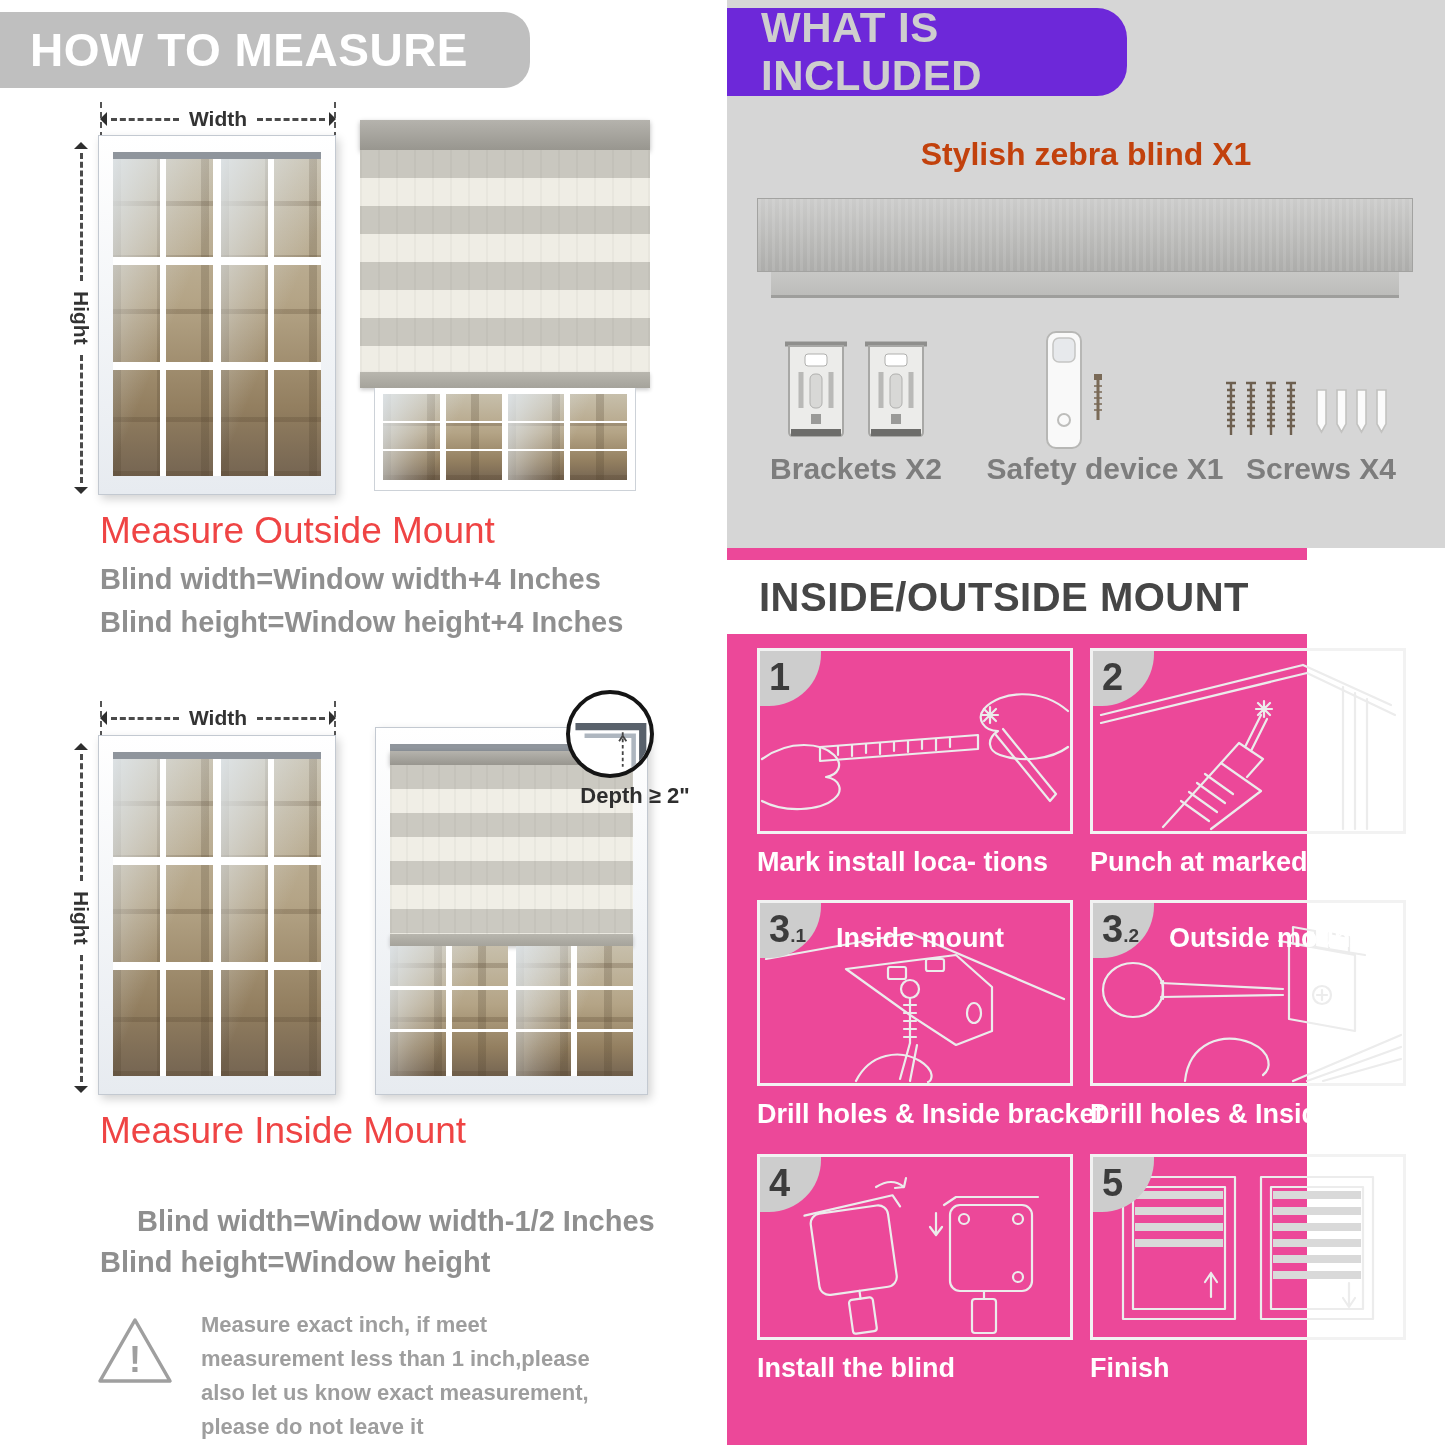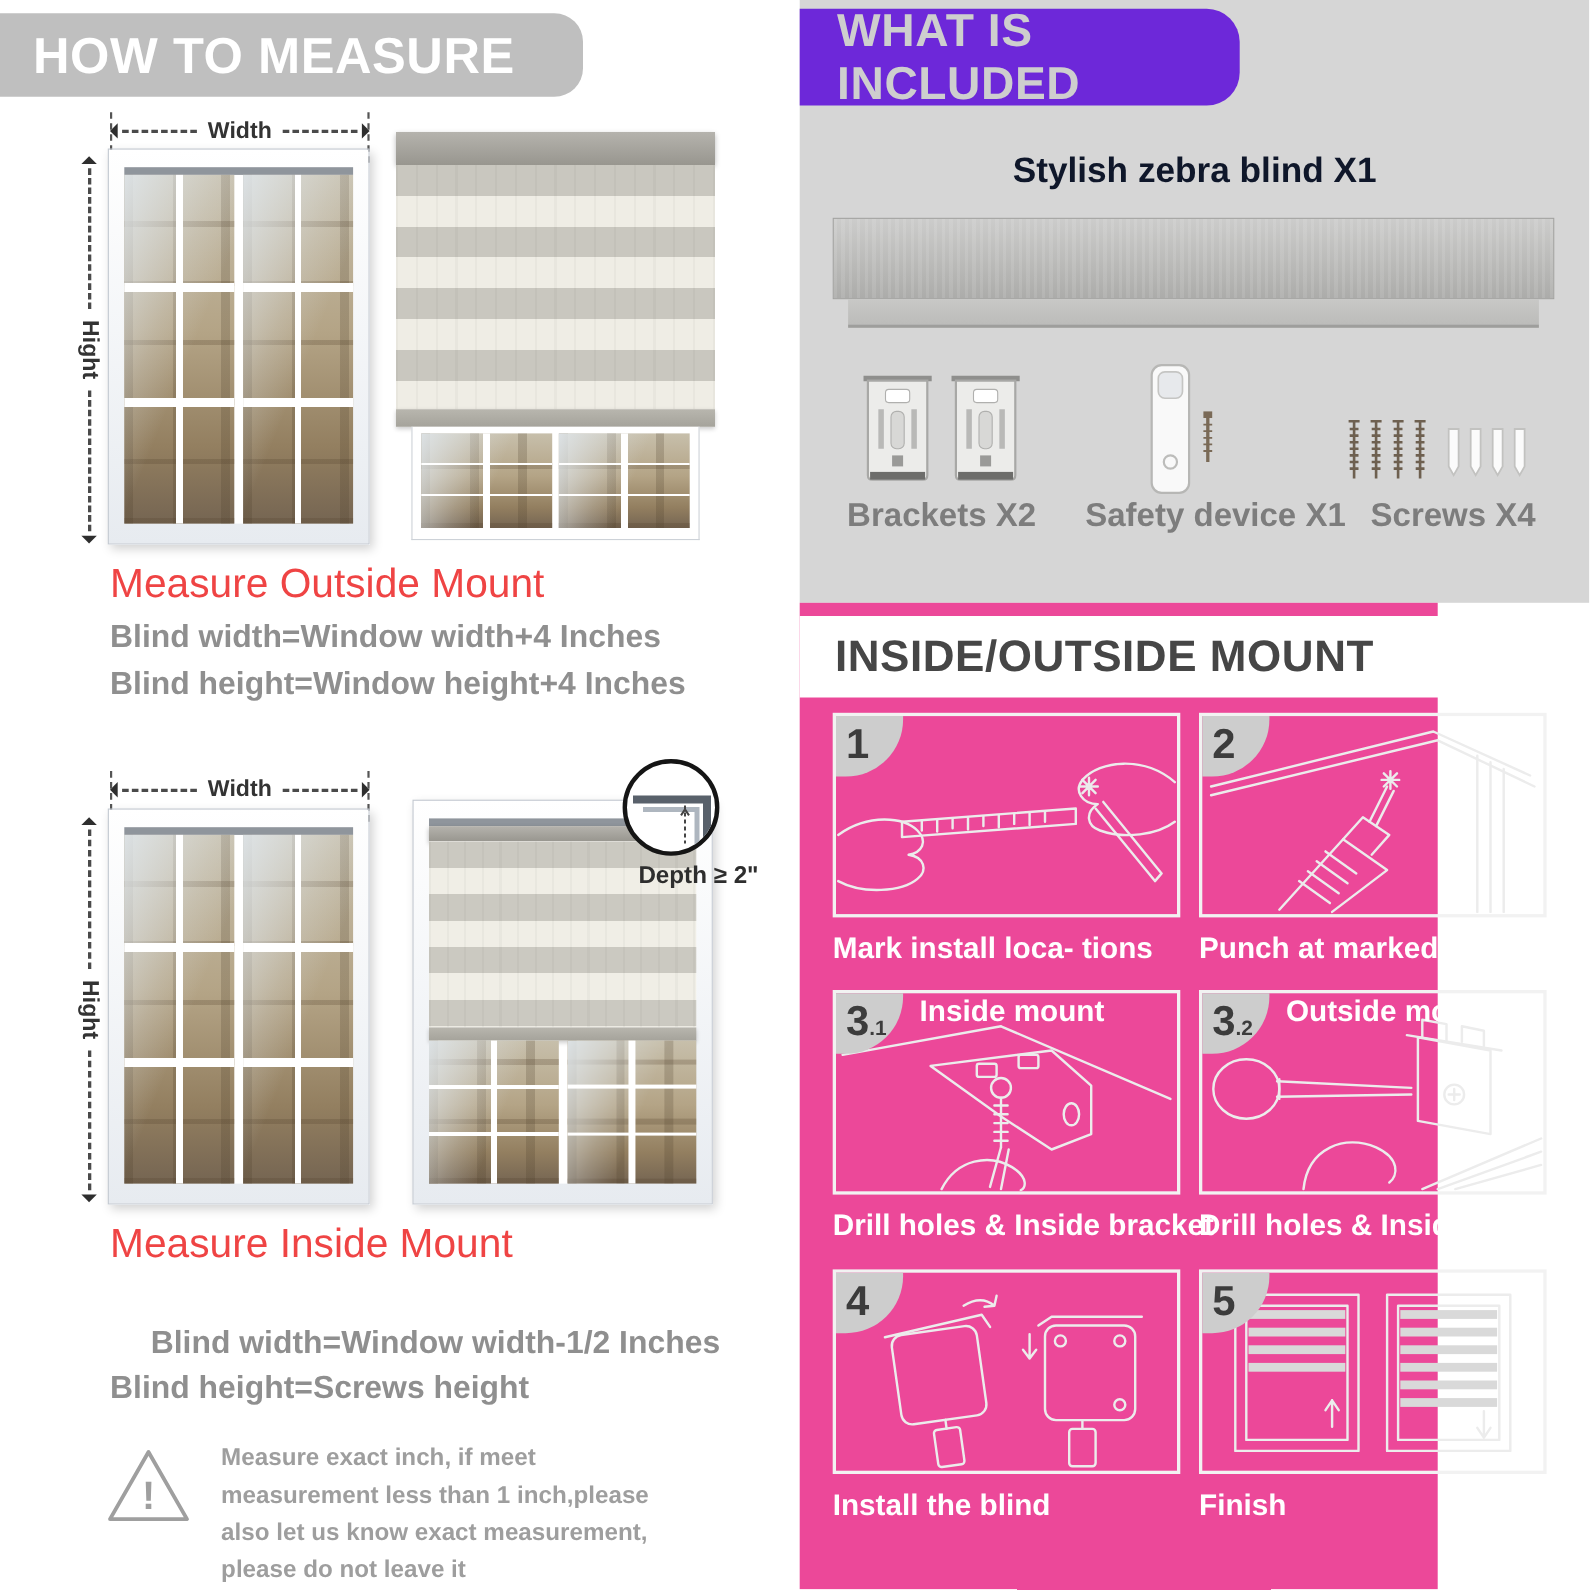--- a/index.html
+++ b/index.html
@@ -73,37 +73,37 @@
            border:4px solid #151515;overflow:hidden;box-sizing:border-box;}
   .dlabel{position:absolute;font-weight:bold;font-size:22px;color:#2e2e2e;width:190px;text-align:center;}
 
   
   .warning{position:absolute;display:flex;gap:26px;align-items:flex-start;}
   .warning p{margin:0;width:430px;font-size:22px;font-weight:bold;color:#9e9e9e;line-height:1.55;}
 
   
   .right-top{position:absolute;left:727px;top:0;width:718px;height:548px;background:#d6d6d6;}
   .blind-title{position:absolute;left:0;top:136px;width:100%;text-align:center;
-               font-size:32px;font-weight:bold;color:#0f172a;}
+               font-size:32px;font-weight:bold;color:#c2410c;}
   .headrail{position:absolute;left:30px;top:198px;width:656px;height:74px;
             background:repeating-linear-gradient(90deg,rgba(255,255,255,.10) 0 3px,transparent 3px 7px),
                        linear-gradient(180deg,#cccccb,#b9b9b7 60%,#acacaa);
             border:1px solid #a3a3a1;box-sizing:border-box;}
   .headrail-lip{position:absolute;left:44px;top:272px;width:628px;height:26px;
             background:linear-gradient(180deg,#c8c8c6,#bcbcba);border-bottom:3px solid #9e9e9c;box-sizing:border-box;}
   .item-label{position:absolute;top:452px;font-size:30px;font-weight:bold;color:#7d7d7d;text-align:center;}
 
   .right-bottom{position:absolute;left:727px;top:548px;width:580px;height:897px;background:#ec4899;}
   .step{position:absolute;width:316px;}
   .sbox{position:relative;height:186px;border:3px solid #f2f2f2;box-sizing:border-box;overflow:hidden;}
   .badge{position:absolute;top:-3px;left:-3px;width:64px;height:58px;background:#cdcdcd;
          border-radius:0 0 52px 0;display:flex;align-items:center;padding-left:12px;box-sizing:border-box;}
   .badge .n{font-size:38px;font-weight:bold;color:#3c3c3c;line-height:1;}
   .badge .sub{font-size:19px;font-weight:bold;color:#3c3c3c;margin-top:14px;}
-  .stitle{position:absolute;left:76px;top:1px;font-size:27px;font-weight:bold;color:#fff;white-space:nowrap;}
+  .stitle{position:absolute;left:76px;top:20px;font-size:27px;font-weight:bold;color:#fff;white-space:nowrap;}
   .scap{margin-top:13px;font-size:27px;font-weight:bold;color:#fff;white-space:nowrap;}
   .art{position:absolute;inset:0;width:100%;height:100%;}
   .art path,.art rect,.art circle,.art ellipse,.art line{vector-effect:non-scaling-stroke;}
   .lineart{stroke:#ececec;stroke-width:2.2;fill:none;stroke-linecap:round;stroke-linejoin:round;}
 </style>
 </head>
 <body>
 
 <div class="canvas">
 
@@ -210,21 +210,21 @@
           <path d="M16 46 H70 V88" stroke="#aeb6bf" stroke-width="5" fill="none"></path>
           <path d="M58 42 V80" stroke="#444" stroke-width="2" stroke-dasharray="4 3" fill="none"></path>
           <path d="M58 46 l-4 6 M58 46 l4 6" stroke="#444" stroke-width="2" fill="none"></path>
         </svg>
       </div>
       <div class="dlabel" style="left:540px;top:88px;">Depth ≥ 2"</div>
     </div>
 
     <div class="sec-title" style="left:100px;top:1110px;">Measure Inside Mount</div>
     <div class="sec-line" style="left:100px;top:1205px;margin-left:37px;">Blind width=Window width-1/2 Inches</div>
-    <div class="sec-line" style="left:100px;top:1246px;">Blind height=Screws height</div>
+    <div class="sec-line" style="left:100px;top:1246px;">Blind height=Window height</div>
 
     <div class="warning" style="left:95px;top:1308px;">
       <svg width="80" height="74" viewBox="0 0 80 74" style="flex:none;margin-top:6px;">
         <path d="M40 6 L75 67 H5 Z" fill="none" stroke="#9f9f9f" stroke-width="3.5" stroke-linejoin="round"></path>
         <text x="40" y="58" text-anchor="middle" font-size="36" font-weight="bold" fill="#9f9f9f">!</text>
       </svg>
       <p>Measure exact inch, if meet measurement less than 1 inch,please also let us know exact measurement, please do not leave it</p>
     </div>
   </section>
 

